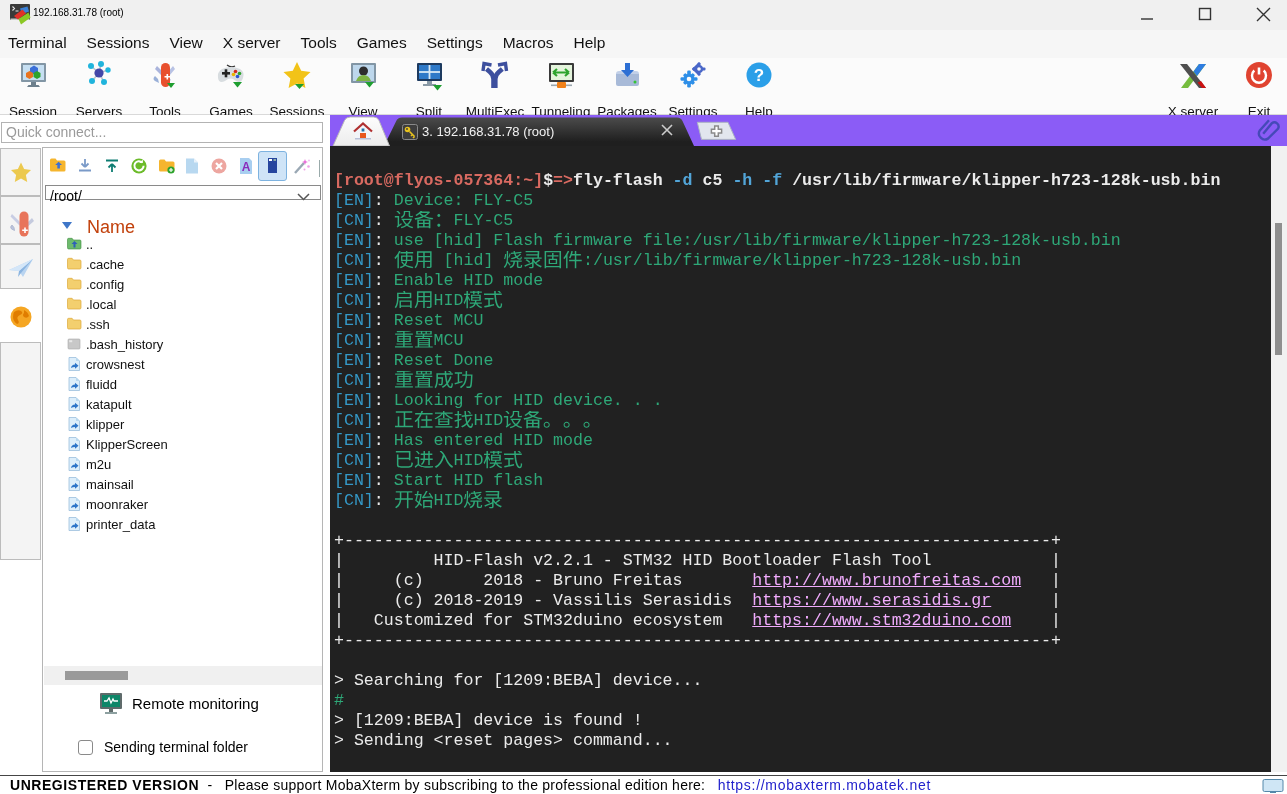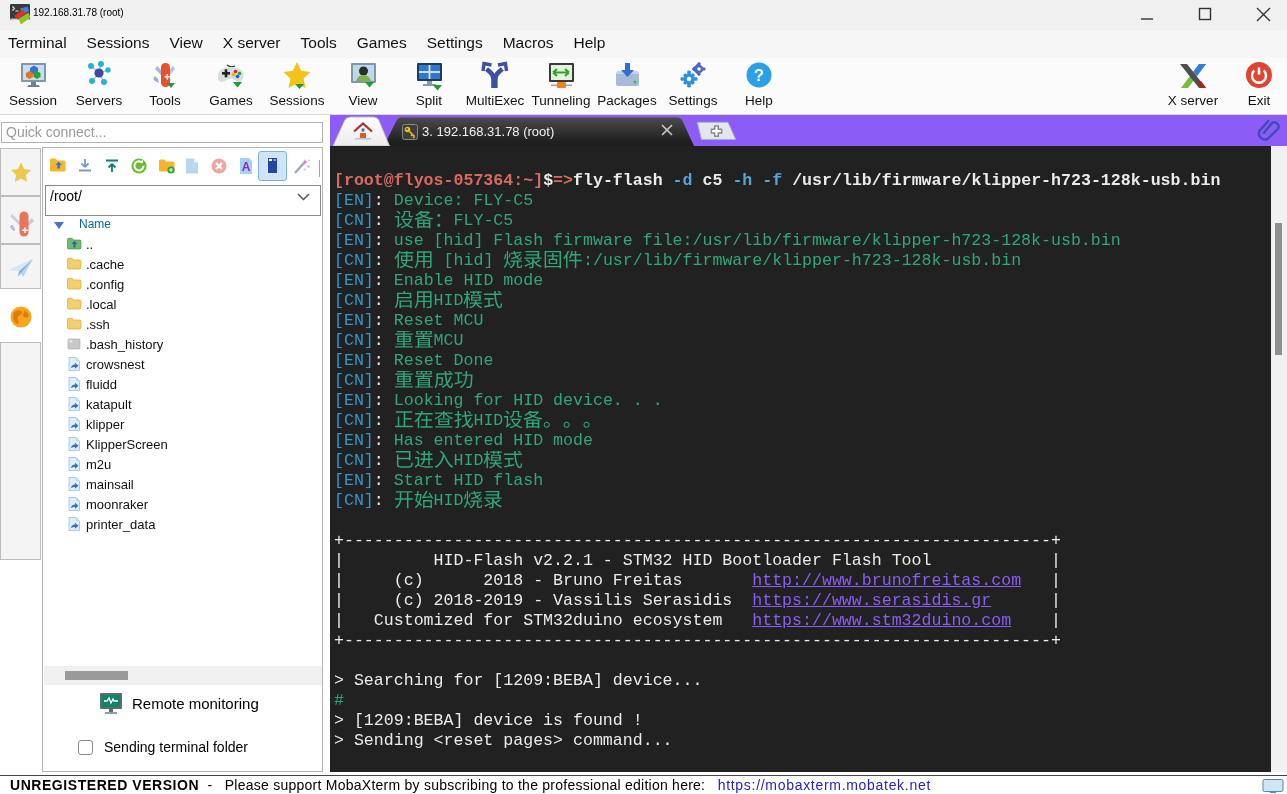--- a/index.html
+++ b/index.html
@@ -11,35 +11,35 @@
 #title-tx{left:33px;top:7px;font-size:10px;color:#000}
 
 #menubar{left:0;top:30px;width:1287px;height:28px;background:#f6f6f6;
   display:flex;align-items:flex-start;padding-left:8px;padding-top:4px;font-size:15.5px;color:#111}
 #menubar span{margin-right:20px}
 
 #toolbar{left:0;top:58px;width:1287px;height:57px;background:#fbfbfb;
  border-bottom:1px solid #d9d9d9}
 .tbtn{position:absolute;top:2px;width:66px;text-align:center}
 .tbtn svg{display:block;margin:0 auto}
-.tbtn .lbl{font-size:13.5px;color:#111;margin-top:1px}
+.tbtn .lbl{font-size:13.5px;color:#111;margin-top:12px}
 
 #sidebar{left:0;top:115px;width:330px;height:660px;background:#fff}
 #quick{left:1px;top:7px;width:322px;height:21px;border:1px solid #b3b3b3;
  font-size:14px;color:#9a9a9a;padding-left:4px;line-height:19px;background:#fff}
 .strip{left:0;width:41px;background:#f4f4f4;border:1px solid #bcbcbc}
 #fpanel{left:42px;top:32px;width:281px;height:625px;background:#fff;
  border:1px solid #b5b5b5}
 .mi{position:absolute;top:9px}
 #selbox{left:215px;top:3px;width:29px;height:30px;background:#cfe4f7;
  border:1px solid #7eb3e0;border-radius:3px}
-#pathbox{left:2px;top:37px;width:276px;height:31px;border:1px solid #8a8a8a;
+#pathbox{left:2px;top:37px;width:276px;height:15px;border:1px solid #8a8a8a;
  font-size:14px;color:#000;padding-left:4px;line-height:21px}
 #pathbox .chev{position:absolute;right:10px;top:7px}
-#namehdr{left:0;top:69px;width:276px;height:20px;font-size:12px;color:#0369a1}
+#namehdr{left:8px;top:69px;width:276px;height:20px;font-size:18px;color:#c2410c}
 #tree{left:0;top:86px;width:279px;font-size:13px;color:#111}
 .trow{height:20px;display:flex;align-items:center}
 .trow svg{margin-left:24px;margin-right:4px}
 #hscroll{left:1px;top:518px;width:278px;height:19px;background:#f0f0f0}
 #hthumb{left:21px;top:5px;width:63px;height:9px;background:#9a9a9a}
 #remote{left:56px;top:544px;font-size:15px;color:#000;display:flex;align-items:center}
 #remote svg{margin-right:9px}
 #follow{left:35px;top:591px;font-size:14px;color:#000;display:flex;align-items:center}
 #follow .cb{width:15px;height:15px;border:1px solid #8a8a8a;border-radius:3px;
  background:#fff;margin-right:11px}
@@ -49,21 +49,21 @@
 
 #term{left:330px;top:146px;width:941px;height:626px;background:#212121;
  font-family:"Liberation Mono",monospace;font-size:16.6px;line-height:20px}
 #term pre{position:absolute;left:4px;top:25px;font:inherit}
 #term pre .l1{font-weight:bold}
 #term .w{color:#ebebeb}
 #term .r{color:#d96a61}
 #term .b{color:#3498c7}
 #term .f{color:#52a5d8}
 #term .g{color:#2ea878}
-#term .u{color:#8b5cf6;text-decoration:underline}
+#term .u{color:#f0abfc;text-decoration:underline}
 .ck{display:inline-block;height:20px;vertical-align:top}
 #vscroll{left:1271px;top:146px;width:16px;height:626px;background:#f1f1f1}
 #vthumb{left:4px;top:77px;width:7px;height:132px;background:#8f8f8f}
 
 #status{left:0;top:775px;width:1287px;height:19px;background:#fff;
  border-top:1px solid #454545;font-size:14px;color:#000;
  display:flex;align-items:center;padding-left:10px}
 #status b{font-weight:bold}
 #status .lnk{color:#2222cc}
 </style></head>

